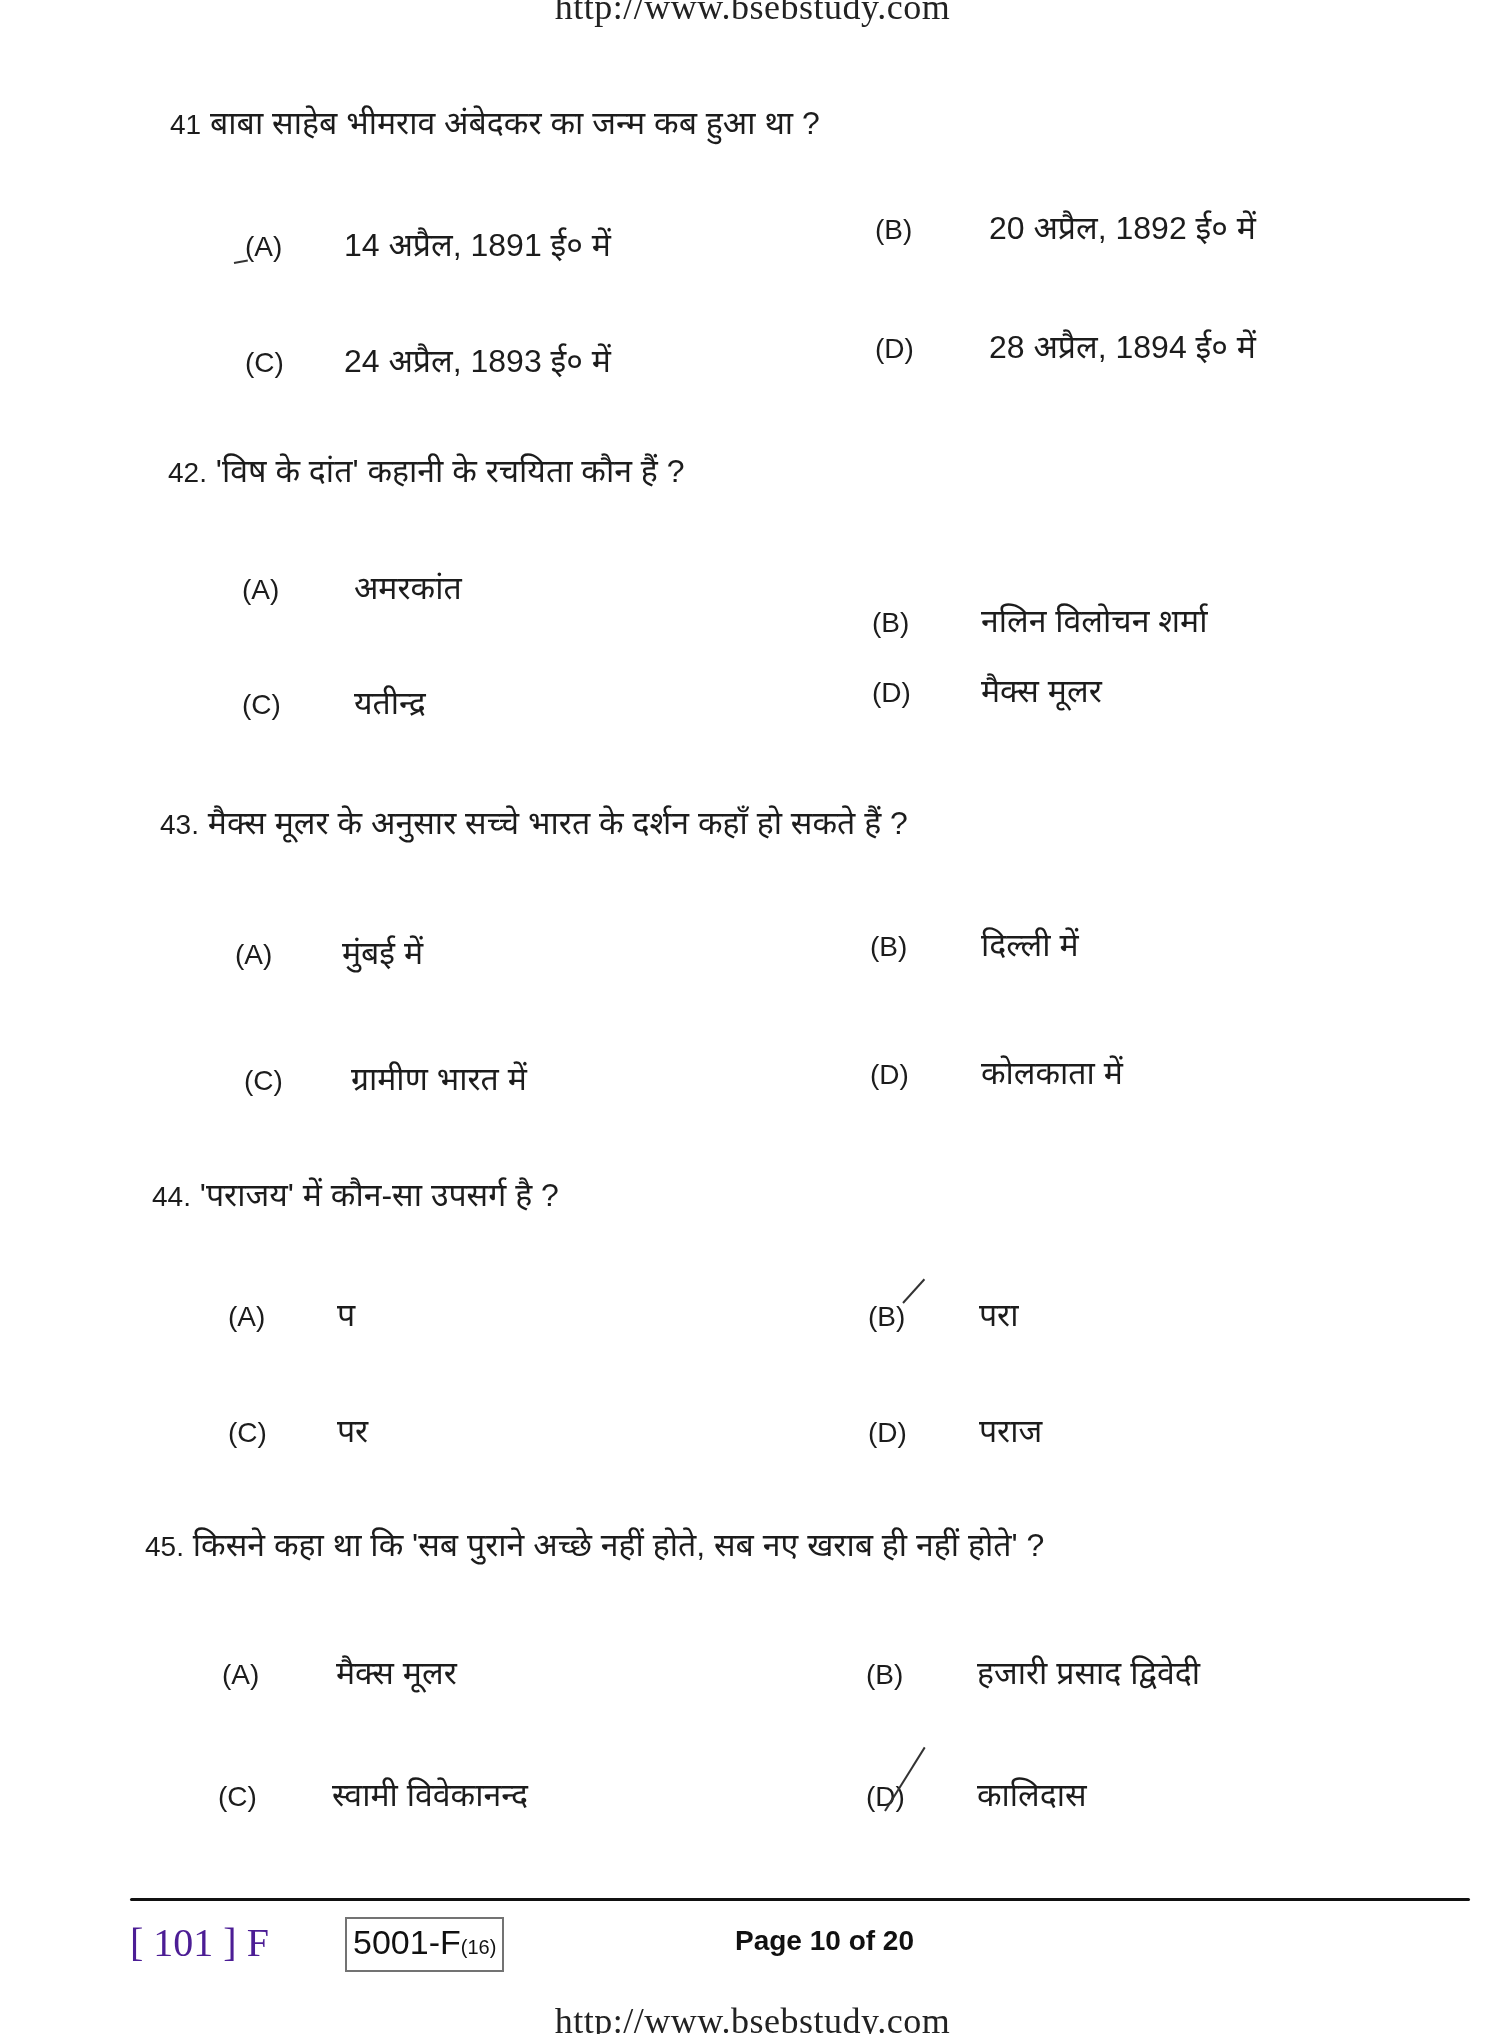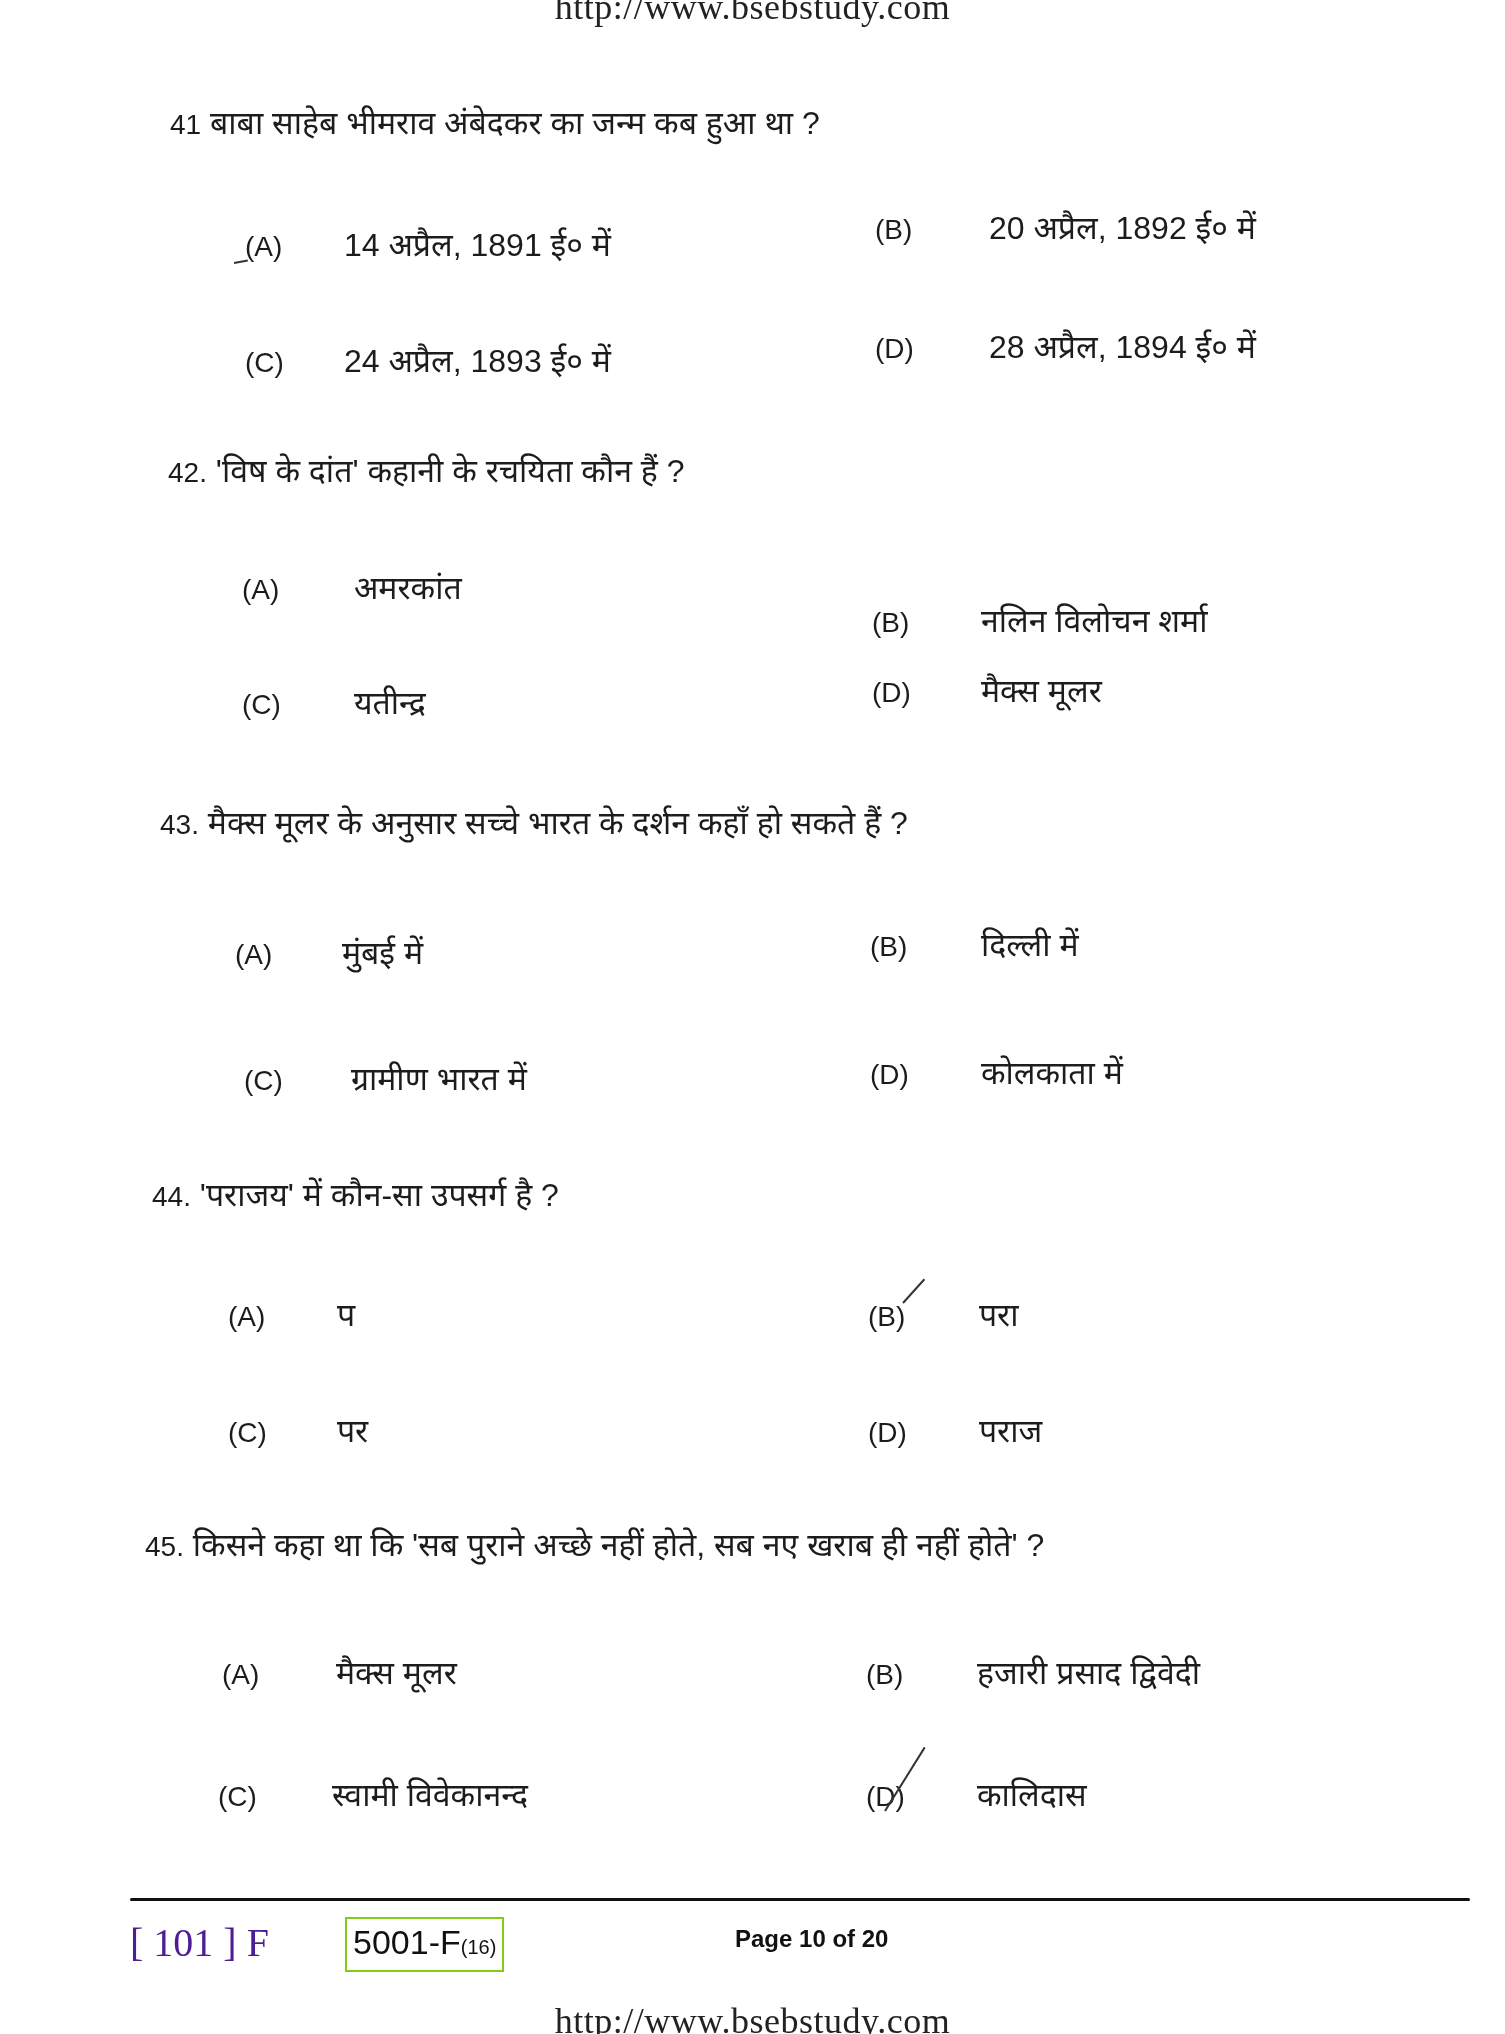--- a/index.html
+++ b/index.html
@@ -87,35 +87,35 @@
       left: 0;
       top: 4px;
       font-size: 40px;
       font-family: "Liberation Serif", serif;
       color: #4c1d95;
     }
     .footer-box {
       position: absolute;
       left: 215px;
       top: 2px;
-      border: 2px solid #84cc16;
+      border: 2px solid #737373;
       padding: 0 6px;
       font-size: 34px;
       font-family: "Liberation Sans", sans-serif;
       color: #111;
       line-height: 46px;
     }
     .footer-box .sub {
       font-size: 20px;
     }
     .footer-page {
       position: absolute;
       left: 605px;
       top: 10px;
-      font-size: 24px;
+      font-size: 28px;
       font-family: "Liberation Sans", sans-serif;
       font-weight: bold;
       color: #111;
     }
   </style>
 </head>
 <body>
 
 <div class="url-top">http://www.bsebstudy.com</div>
 

